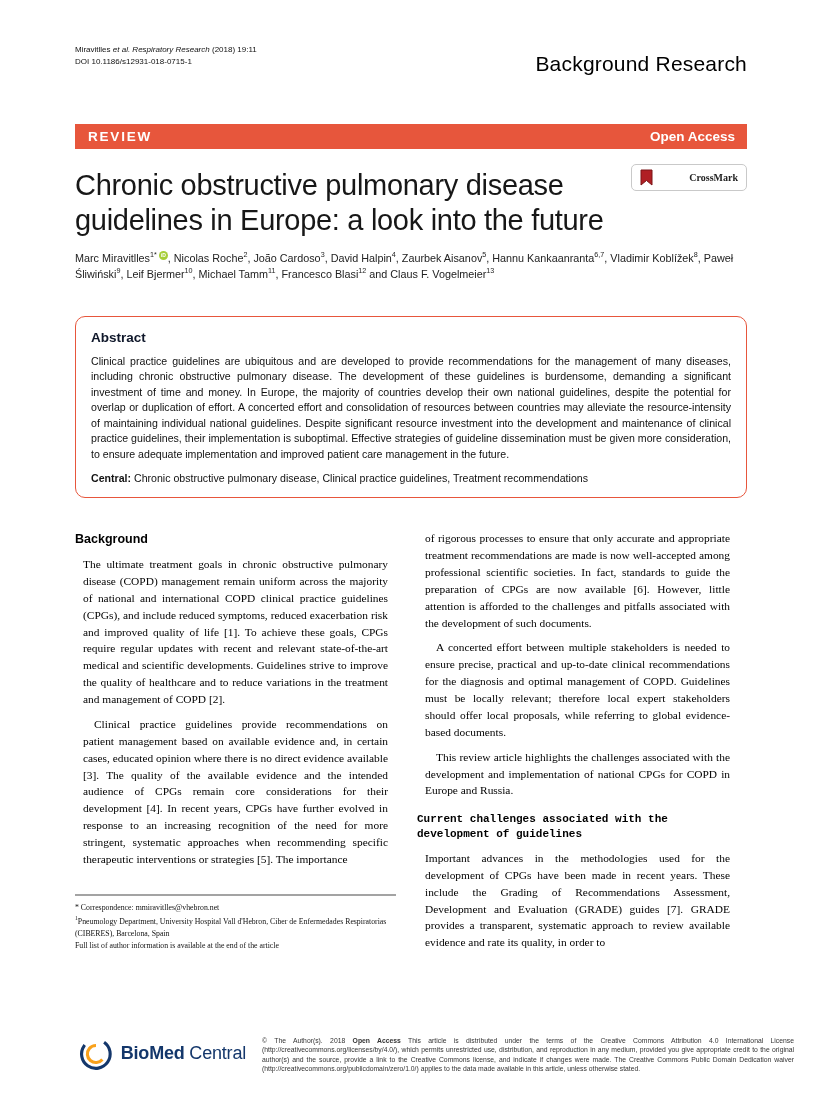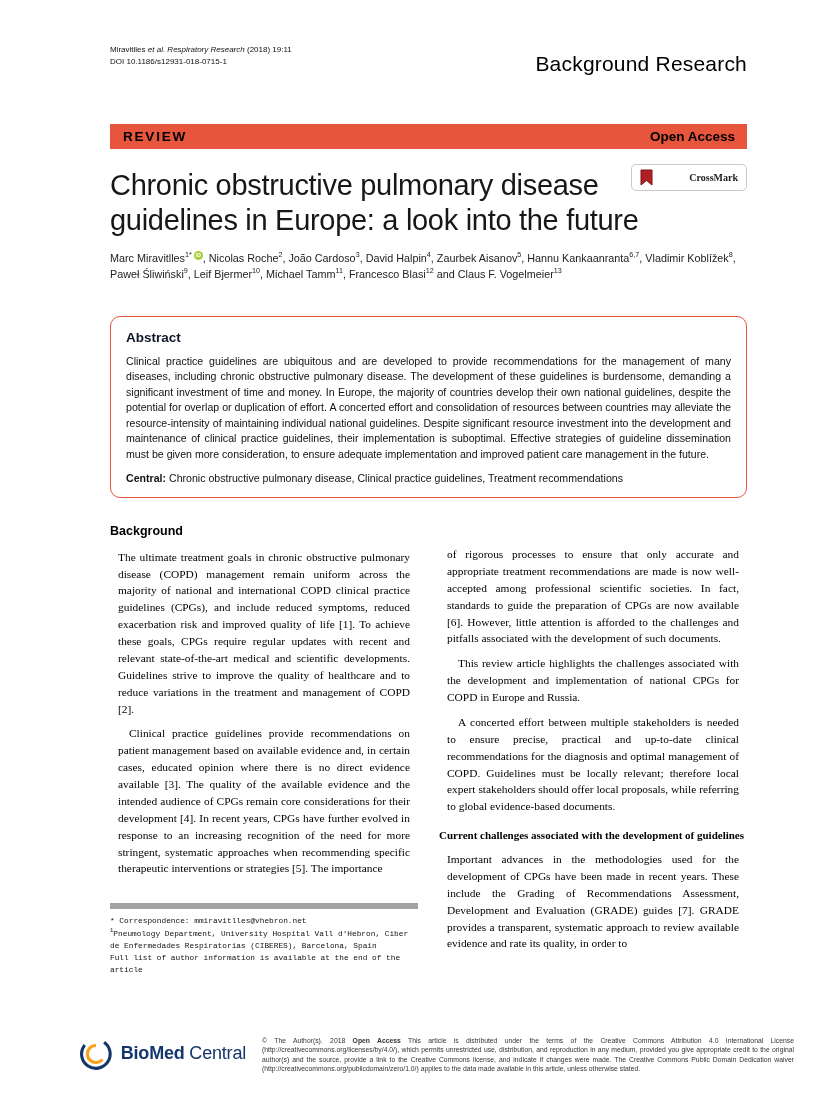--- a/index.html
+++ b/index.html
@@ -2,32 +2,32 @@
 <html style="--accent: #e7563c; --crossmark-red: #b01f24; --logo-blue: #14376b; --logo-orange: #f9a11b; --orcid-green: #a6ce39;"><head>
 <meta charset="utf-8">
 <style>
   * { margin: 0; padding: 0; box-sizing: border-box; }
   html, body { background: #ffffff; }
   body {
     width: 827px; height: 1098px;
     font-family: "Liberation Sans", sans-serif;
     color: #000; position: relative; overflow: hidden;
   }
-  .page { position: relative; width: 827px; height: 1098px; padding: 44px 80px 0 110px; }
+  .page { position: relative; width: 827px; height: 1098px; padding: 44px 80px 0 75px; }
 
   
   .top { display: flex; justify-content: space-between; align-items: flex-start; }
   .cite { font-size: 8px; line-height: 1.55; color: #111; }
   .journal-name { font-size: 21px; font-weight: 400; color: #000; margin-top: 8px; letter-spacing: 0.2px; }
 
   
   .banner {
     margin-top: 48px; height: 25px; background: var(--accent, #e7563c);
     display: flex; justify-content: space-between; align-items: center;
-    padding: 0 12px 0 13px; color: #000000; font-weight: 700; font-size: 13.5px;
+    padding: 0 12px 0 13px; color: #ffffff; font-weight: 700; font-size: 13.5px;
   }
   .banner .review-label { letter-spacing: 1.8px; }
 
   
   .title-row { position: relative; margin-top: 19px; }
   .title { font-weight: 400; font-size: 29px; line-height: 1.2; color: #171717; max-width: 620px; letter-spacing: -0.3px; }
   .crossmark {
     position: absolute; top: -4px; right: 0; height: 27px;
     border: 1px solid #c9c9c9; border-radius: 5px; background: #fff;
     display: flex; align-items: center; gap: 5px; padding: 0 8px; cursor: pointer;
@@ -51,28 +51,28 @@
   .keywords { margin-top: 10px; font-size: 10.6px; color: #111; }
 
   
   .body-cols {
     display: flex; gap: 21px; margin-top: 24px;
     font-family: "Liberation Serif", serif; font-size: 11.4px; line-height: 1.48;
     text-align: justify; color: #000; align-items: center;
   }
   .col { width: 321px; }
   .col h3 { font-family: "Liberation Sans", sans-serif; font-size: 12.5px; font-weight: 700; margin-bottom: 7px; text-align: left; }
-  .col h4 { font-family: Liberation Serif, serif; font-size: 11px; font-weight: 700; margin: 13px 0 5px; line-height: 1.35; text-align: left; }
+  .col h4 { font-family: Liberation Mono, monospace; font-size: 11px; font-weight: 700; margin: 13px 0 5px; line-height: 1.35; text-align: left; }
   .col p { margin: 8px; }
   .col p.indent { text-indent: 11px; }
 
   
   .footnotes {
-    margin-top: 26px; border-top: 6px solid #a3a3a3; padding-top: 6px;
-    font-family: Liberation Mono, monospace; font-size: 7.8px; line-height: 1.55;
+    margin-top: 26px; border-top: 2px solid #a3a3a3; padding-top: 6px;
+    font-family: Liberation Serif, serif; font-size: 7.8px; line-height: 1.55;
     text-align: left; color: #111;
   }
   .footnotes sup { font-size: 5.6px; }
   .email { color: #111; text-decoration: none; cursor: pointer; }
 
   
   .footer { position: absolute; left: 78px; right: 33px; bottom: 24px; display: flex; align-items: flex-start; gap: 16px; }
   .logo { display: flex; align-items: center; gap: 7px; width: 168px; flex: none; }
   .logo-text { font-size: 18px; color: var(--logo-blue, #14376b); letter-spacing: -0.2px; white-space: nowrap; }
   .logo-bold { font-weight: 700; }
@@ -132,22 +132,22 @@
           <span>* Correspondence:</span>
           <a class="email">mmiravitlles@vhebron.net</a>
         </div>
         <div><sup>1</sup><span>Pneumology Department, University Hospital Vall d'Hebron, Ciber de Enfermedades Respiratorias (CIBERES), Barcelona, Spain</span></div>
         <div>Full list of author information is available at the end of the article</div>
       </div>
     </div>
 
     <div class="col">
       <p>of rigorous processes to ensure that only accurate and appropriate treatment recommendations are made is now well-accepted among professional scientific societies. In fact, standards to guide the preparation of CPGs are now available [6]. However, little attention is afforded to the challenges and pitfalls associated with the development of such documents.</p>
+      <p class="indent">A concerted effort between multiple stakeholders is needed to ensure precise, practical and up-to-date clinical recommendations for the diagnosis and optimal management of COPD. Guidelines must be locally relevant; therefore local expert stakeholders should offer local proposals, while referring to global evidence-based documents.</p>
       <p class="indent">This review article highlights the challenges associated with the development and implementation of national CPGs for COPD in Europe and Russia.</p>
-      <p class="indent">A concerted effort between multiple stakeholders is needed to ensure precise, practical and up-to-date clinical recommendations for the diagnosis and optimal management of COPD. Guidelines must be locally relevant; therefore local expert stakeholders should offer local proposals, while referring to global evidence-based documents.</p>
       <h4>Current challenges associated with the development of guidelines</h4>
       <p>Important advances in the methodologies used for the development of CPGs have been made in recent years. These include the Grading of Recommendations Assessment, Development and Evaluation (GRADE) guides [7]. GRADE provides a transparent, systematic approach to review available evidence and rate its quality, in order to</p>
     </div>
   </div>
 
   <footer class="footer">
     <div class="logo">
       <svg width="40" height="40" viewBox="0 0 40 40">
         <circle cx="20" cy="20" r="16" fill="none" stroke="#14376b" stroke-width="3.5" stroke-dasharray="76 25" transform="rotate(-55 20 20)"></circle>
         <circle cx="20" cy="20" r="9.5" fill="none" stroke="#f9a11b" stroke-width="3.5" stroke-dasharray="38 22" transform="rotate(40 20 20)"></circle>

